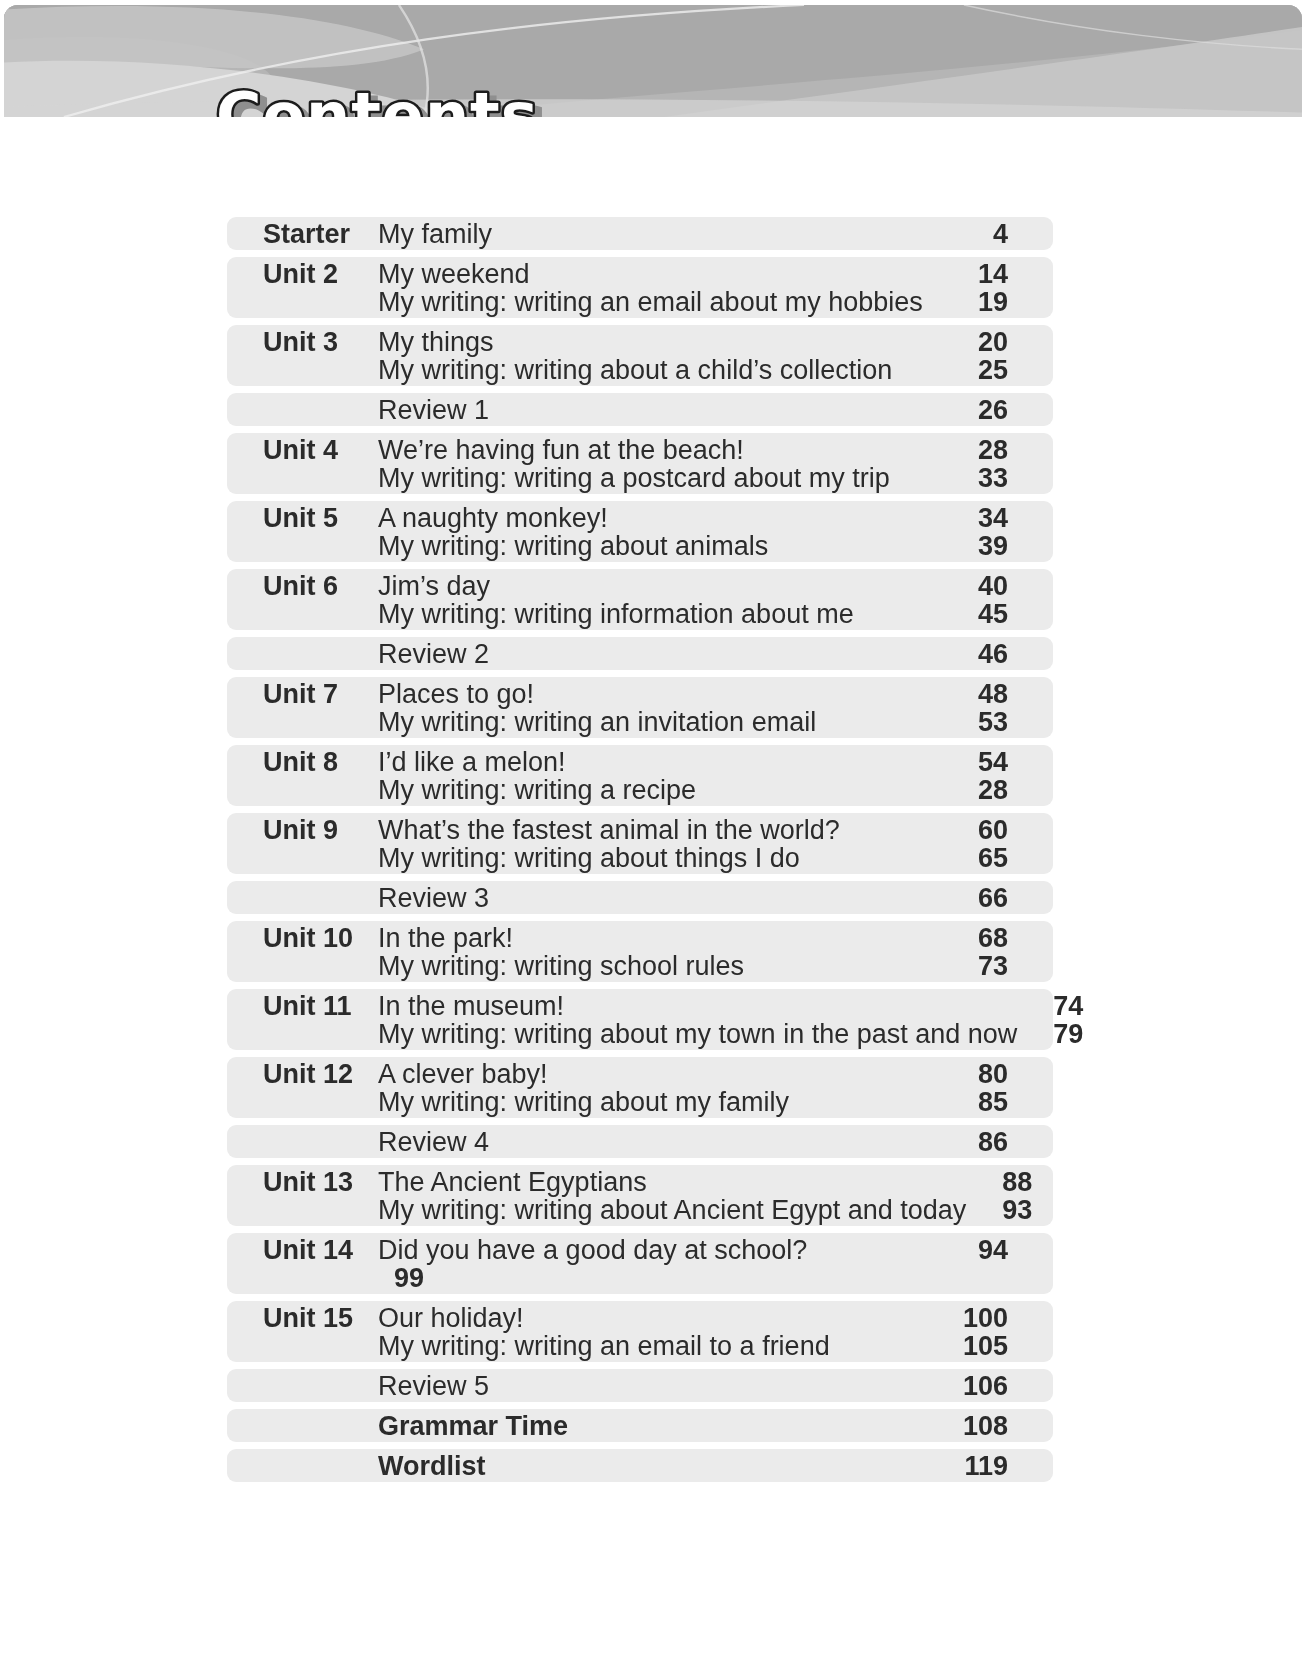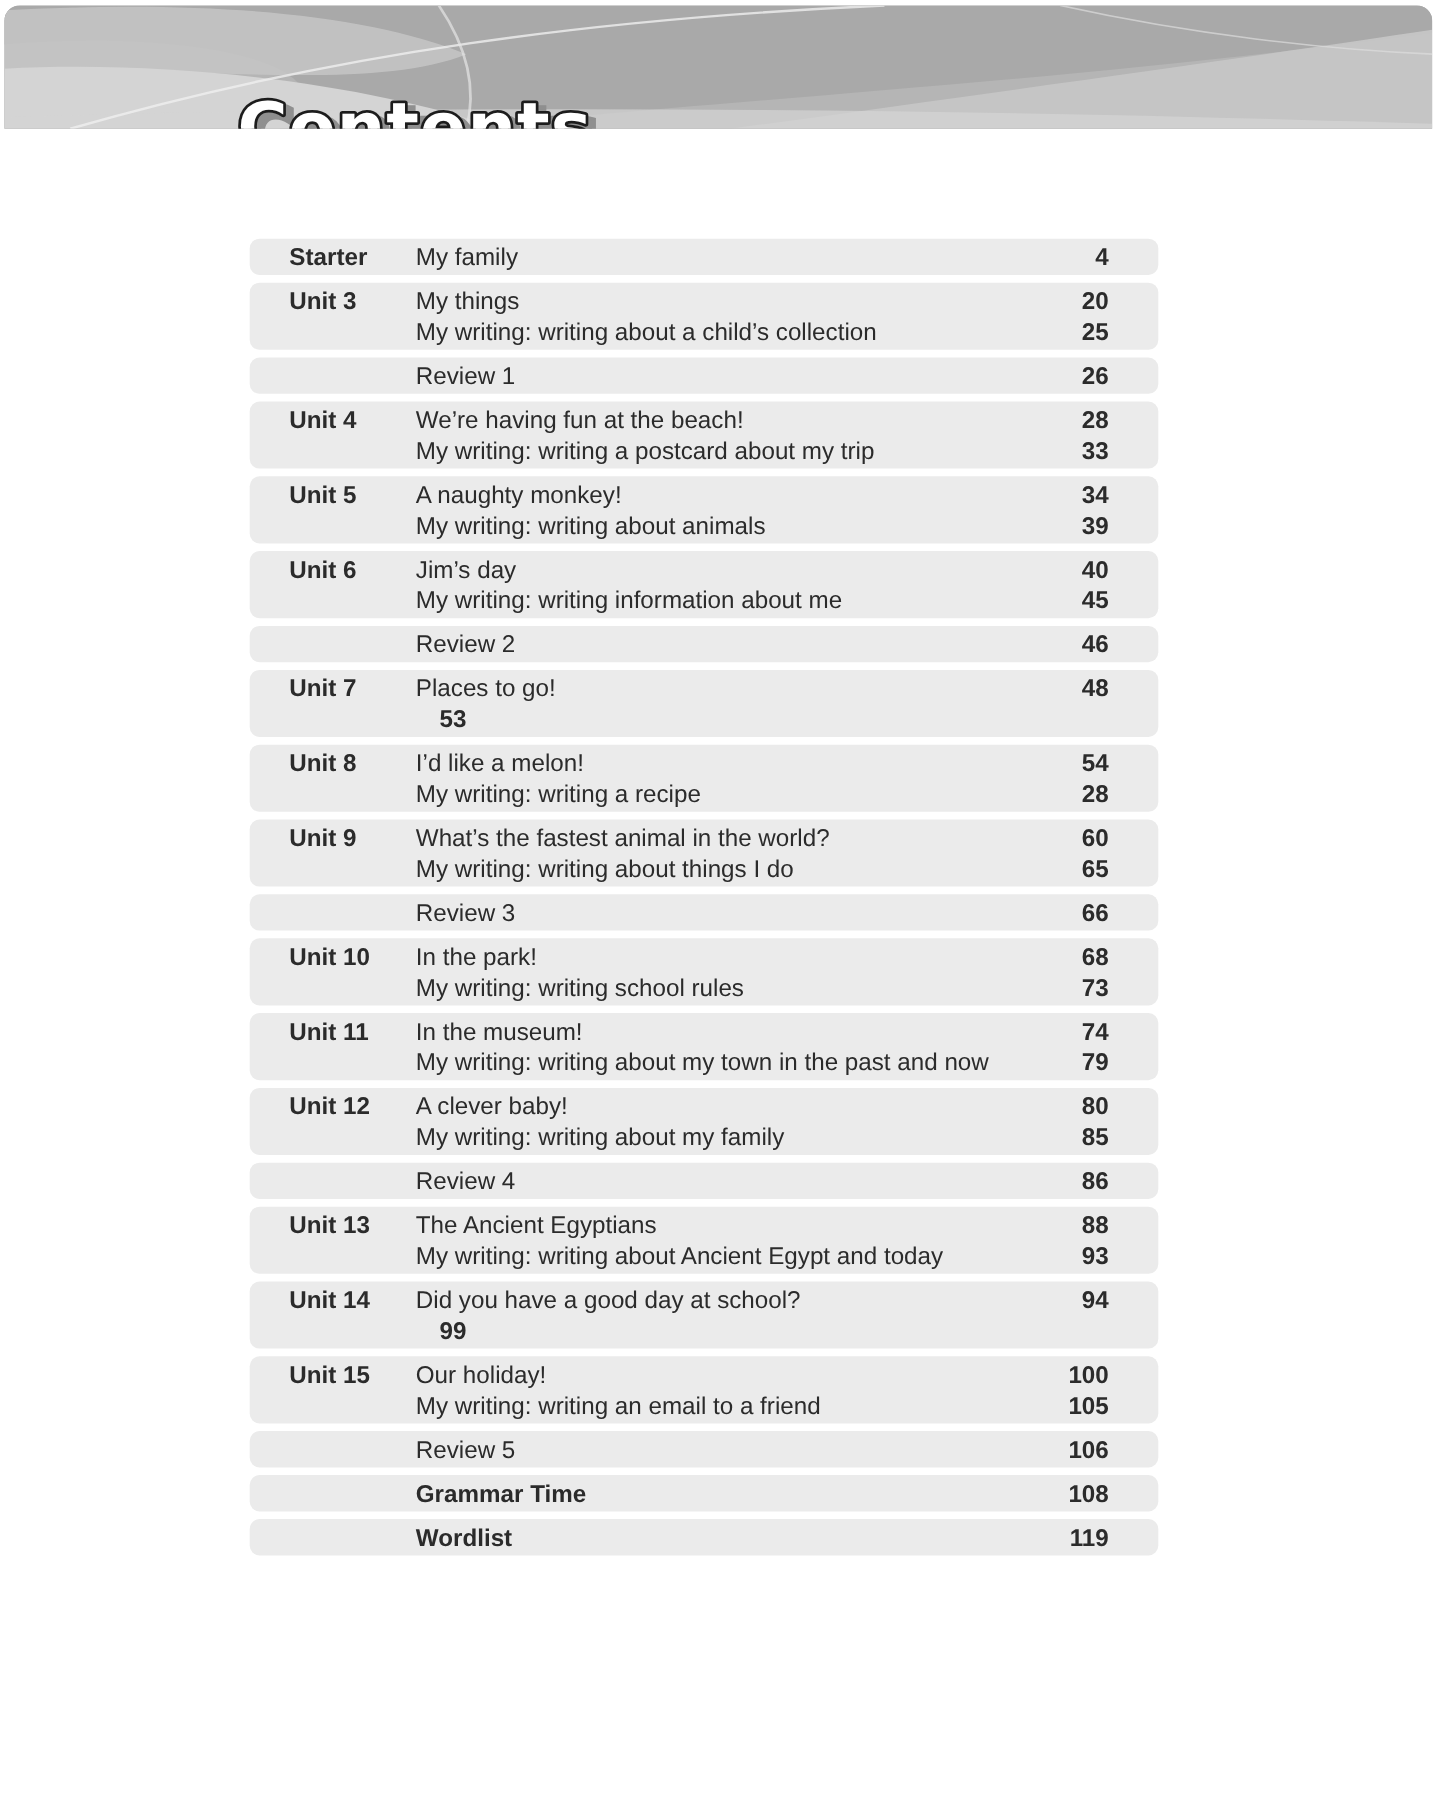--- a/index.html
+++ b/index.html
@@ -56,21 +56,21 @@
     position:absolute;left:227px;top:217px;
     width:826px;
     display:flex;flex-direction:column;gap:7px;
   }
   .row{
     display:flex;
     background:var(--row-bg);
     border-radius:9px;
     padding:2.5px 45px 2.5px 36px;
     line-height:28px;
-    font-size:22px;
+    font-size:27px;
     color:var(--text);
   }
   .unit{
     width:115px;flex:none;
     font-weight:bold;
   }
   .lines{flex:1;display:flex;flex-direction:column;}
   .line{display:flex;justify-content:space-between;gap:20px;}
   .title{white-space:nowrap;}
   .title.bold{font-weight:bold;}
@@ -105,20 +105,34 @@
     <div class="unit">Starter</div>
     <div class="lines">
 
     <div class="line">
         <span class="title">My family</span>
         <span class="page-num">4</span>
       </div>
         </div>
   </section>
       <section class="row">
+    <div class="unit">Unit 2</div>
+    <div class="lines">
+
+    <div class="line">
+        <span class="title">My weekend</span>
+        <span class="page-num">14</span>
+      </div>
+          <div class="line">
+        <span class="title">My writing: writing an email about my hobbies</span>
+        <span class="page-num">19</span>
+      </div>
+        </div>
+  </section>
+      <section class="row">
     <div class="unit">Unit 3</div>
     <div class="lines">
 
     <div class="line">
         <span class="title">My things</span>
         <span class="page-num">20</span>
       </div>
           <div class="line">
         <span class="title">My writing: writing about a child’s collection</span>
         <span class="page-num">25</span>
@@ -189,20 +203,21 @@
   </section>
       <section class="row">
     <div class="unit">Unit 7</div>
     <div class="lines">
 
     <div class="line">
         <span class="title">Places to go!</span>
         <span class="page-num">48</span>
       </div>
           <div class="line">
+        <span class="title">My writing: writing an invitation email</span>
         <span class="page-num">53</span>
       </div>
         </div>
   </section>
       <section class="row">
     <div class="unit">Unit 8</div>
     <div class="lines">
 
     <div class="line">
         <span class="title">I’d like a melon!</span>

